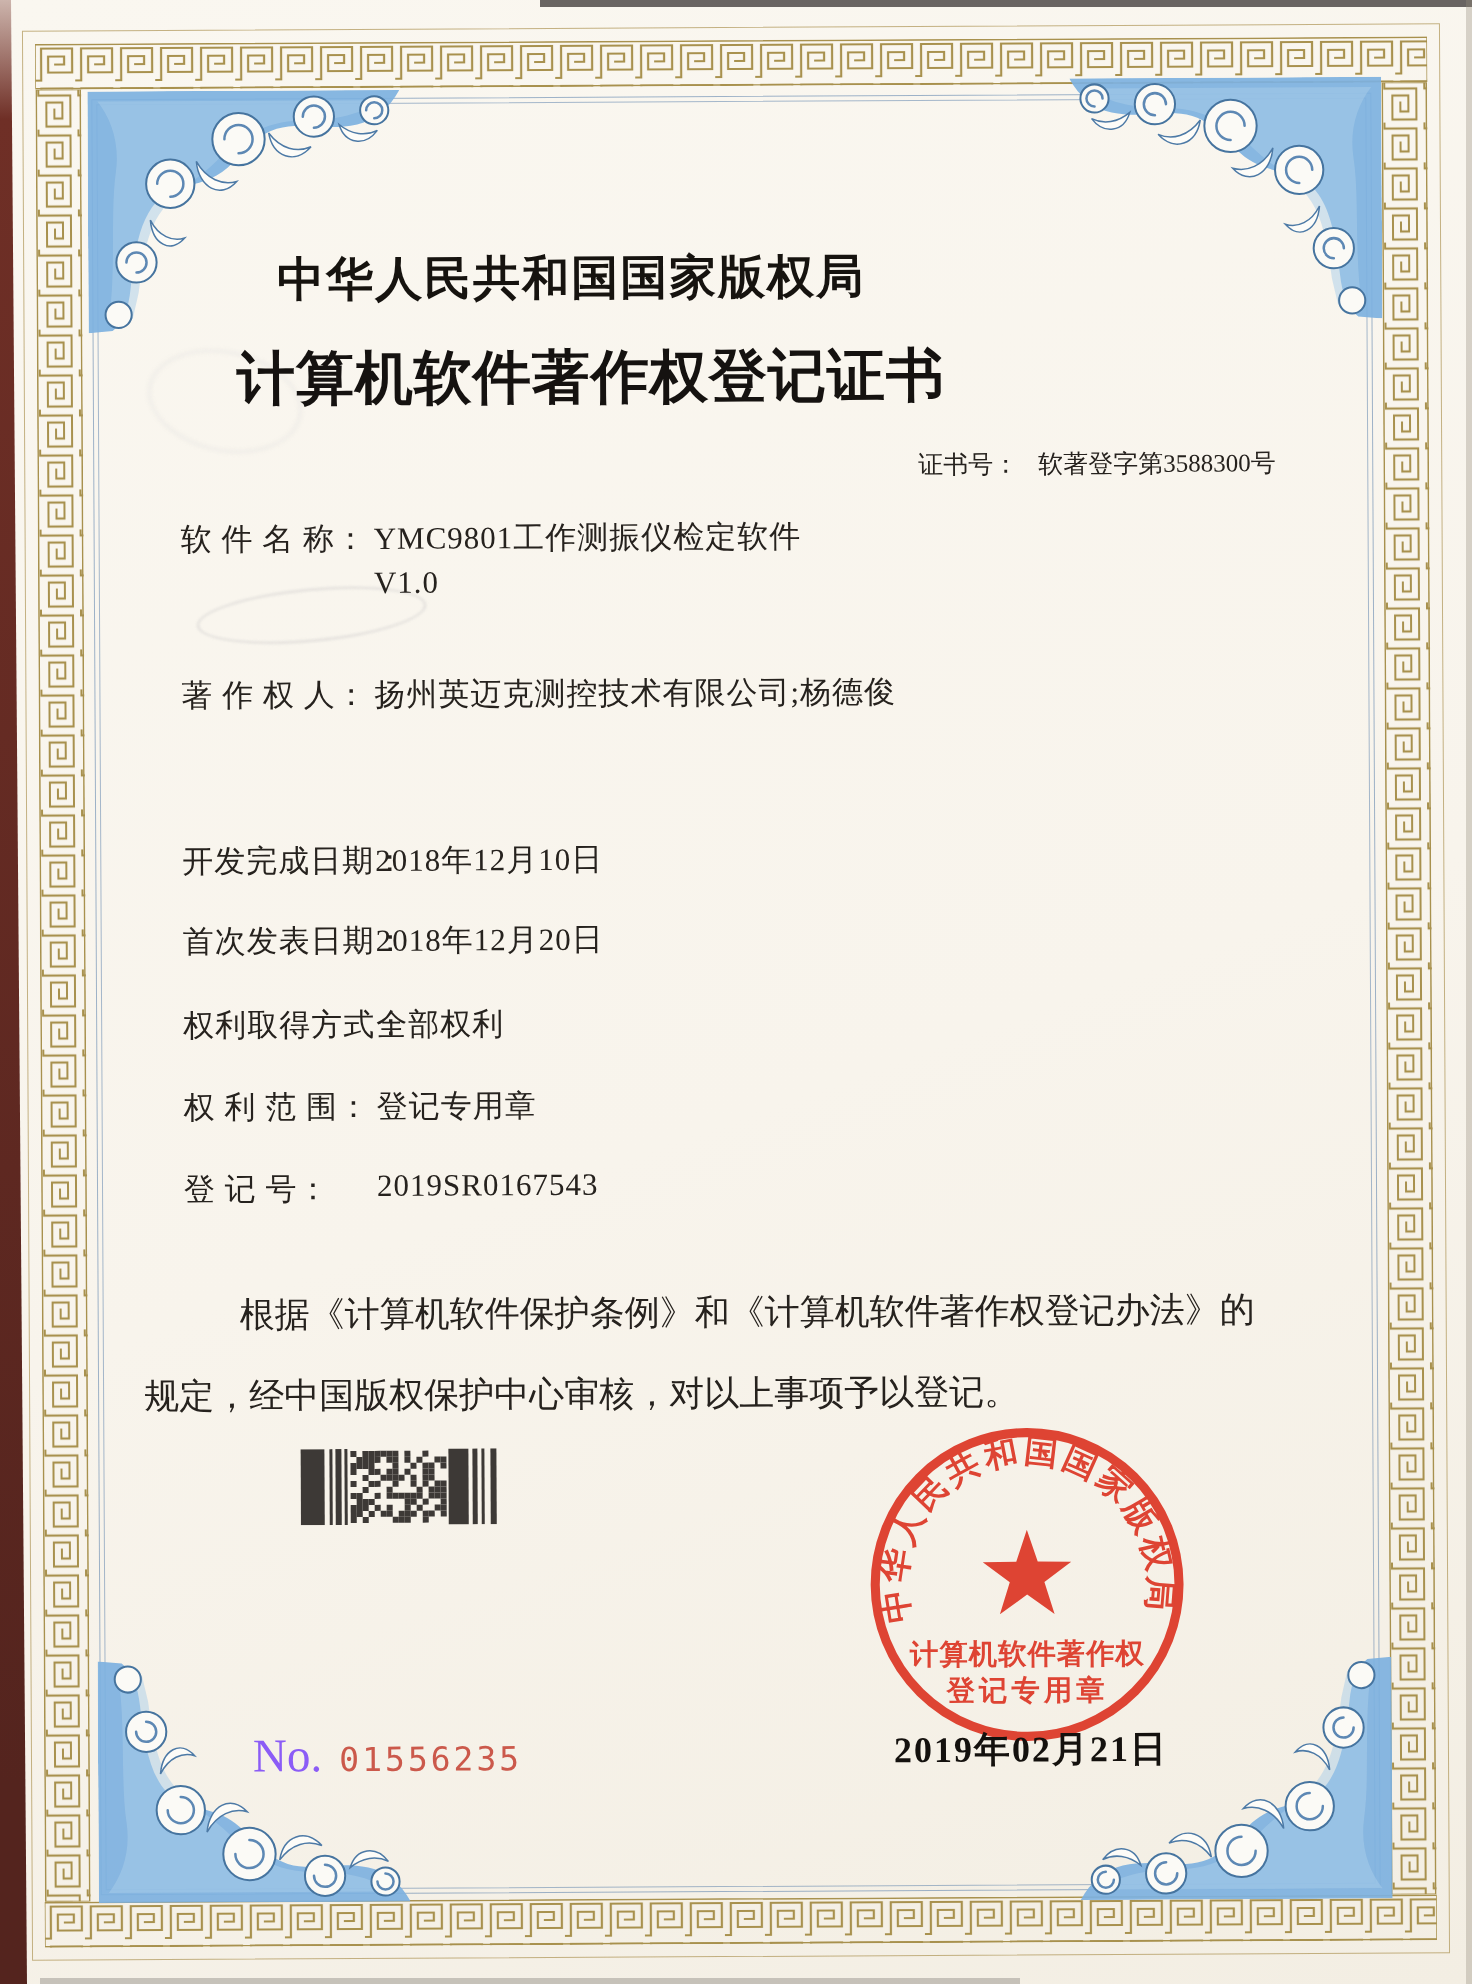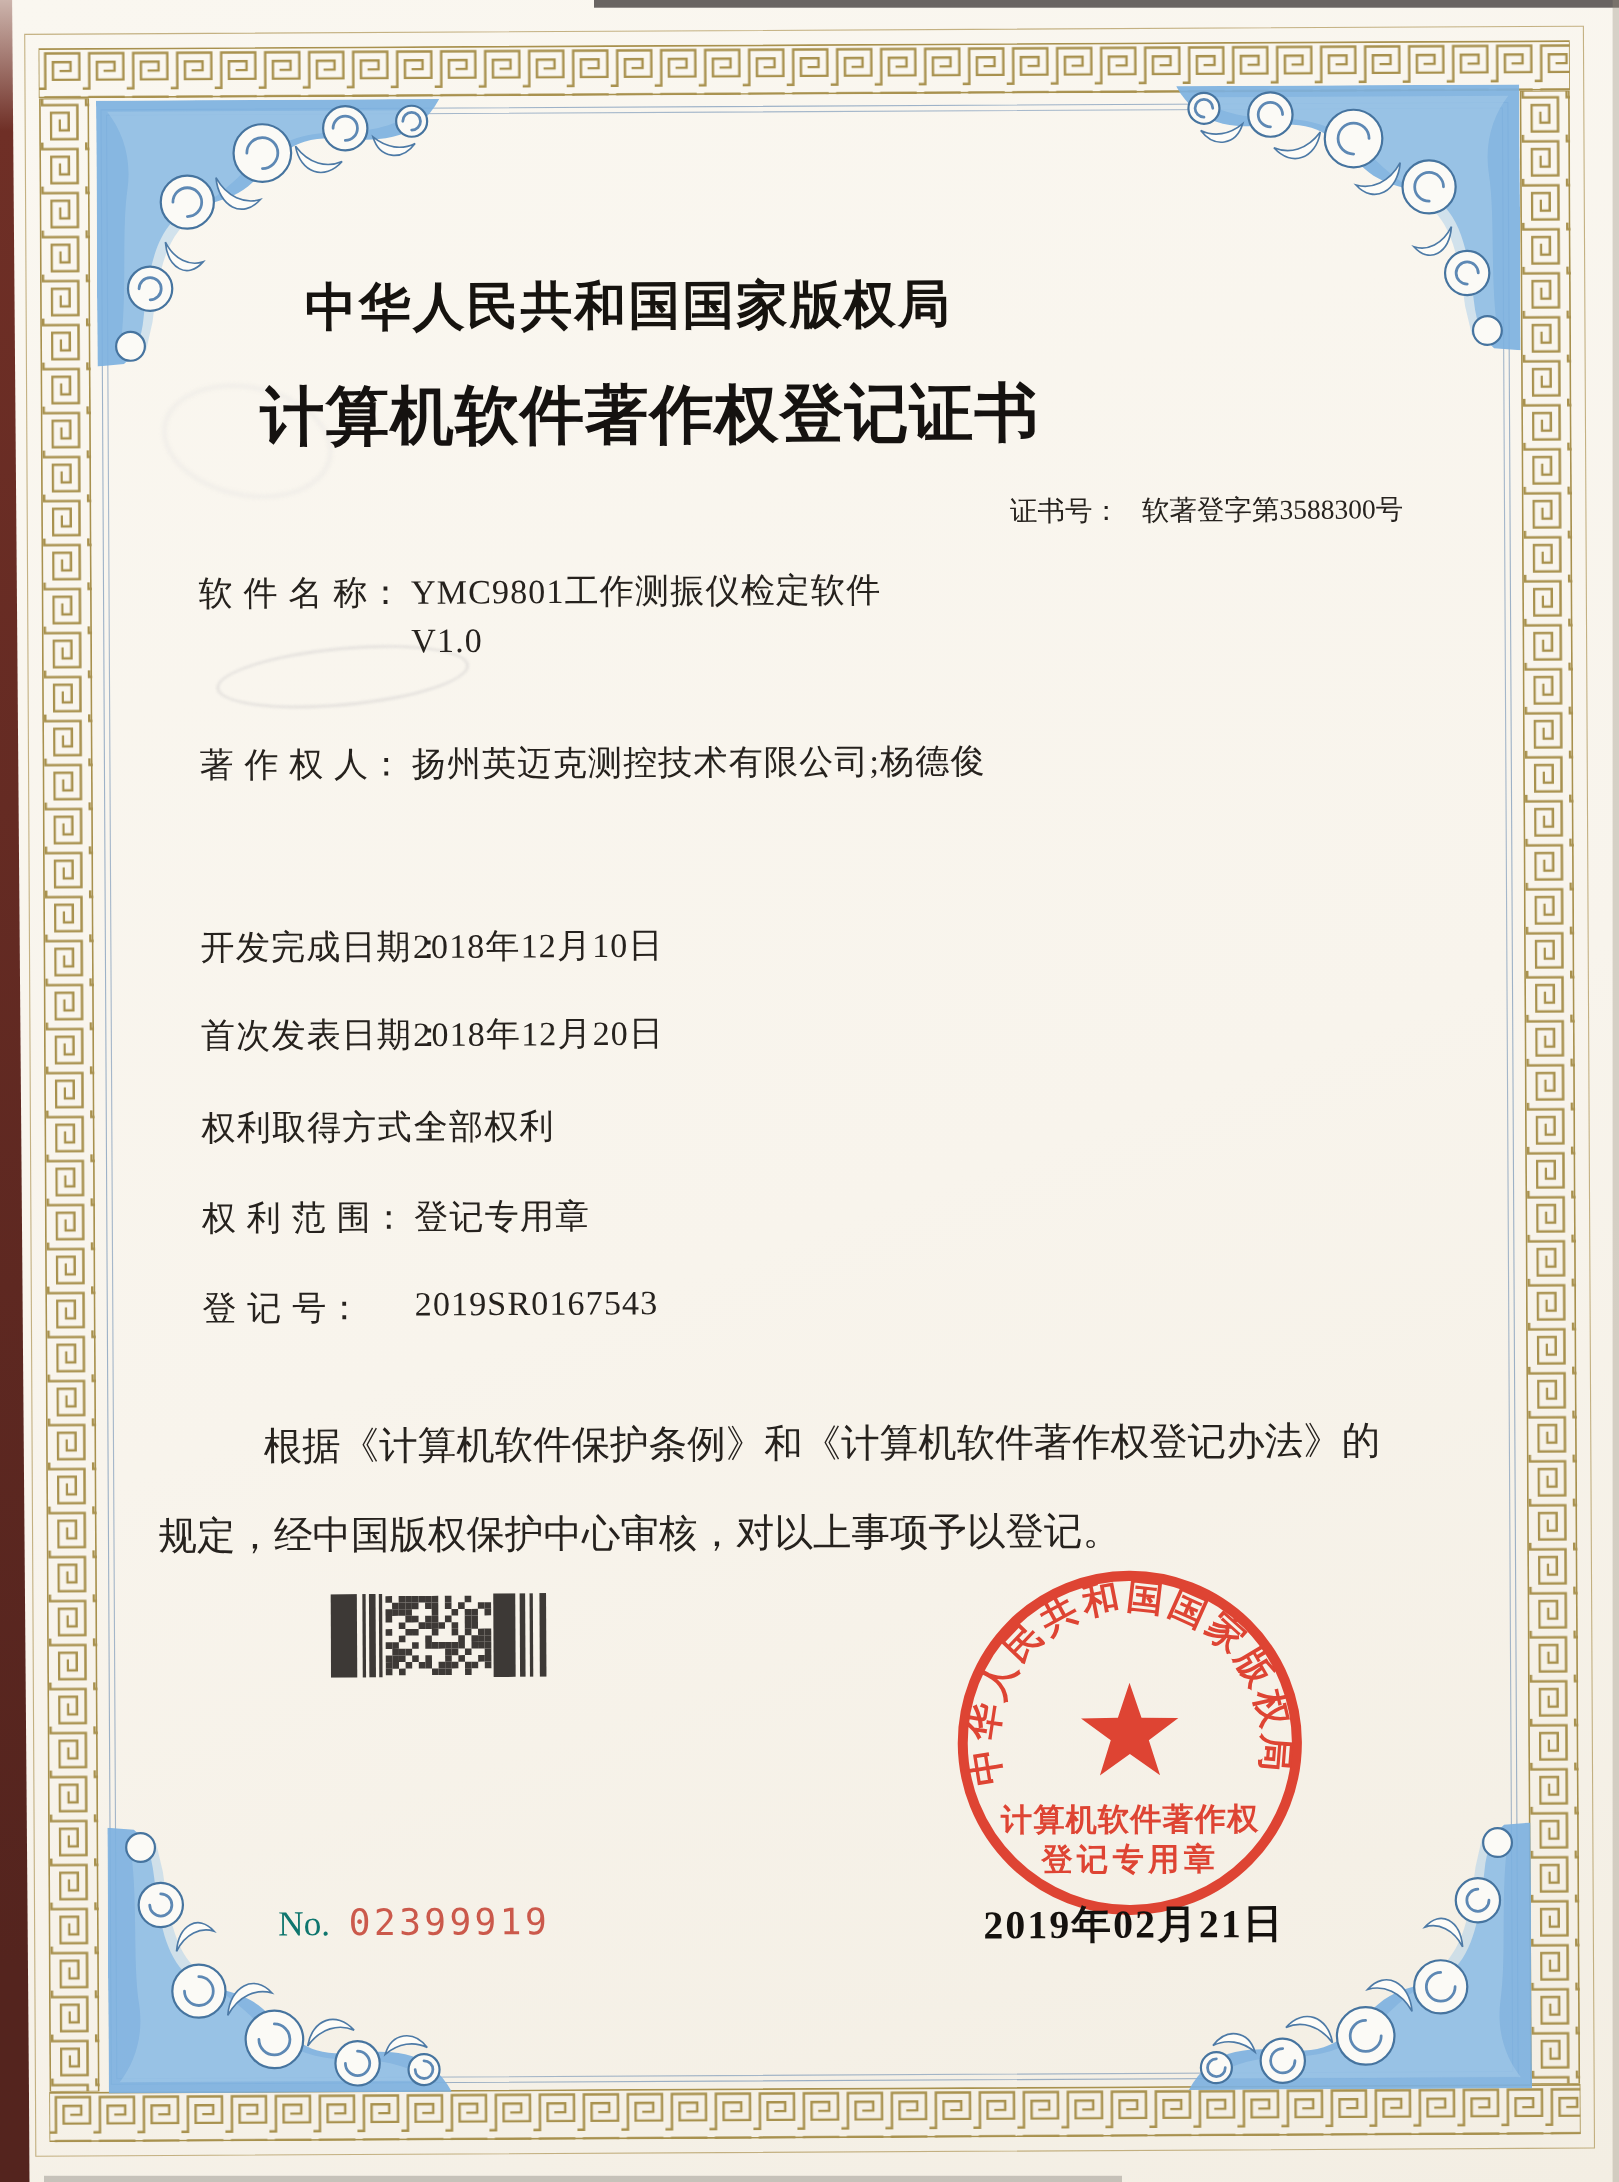--- a/index.html
+++ b/index.html
@@ -56,21 +56,21 @@
 
   
   #barcode{position:absolute;left:298px;top:1447px;z-index:4;}
 
   
   .seal{position:absolute;left:862px;top:1424px;width:324px;height:324px;z-index:4;opacity:.93;}
   .seal-date{position:absolute;left:890px;top:1727px;font-size:36px;font-weight:700;letter-spacing:2px;color:#14110e;z-index:6;}
 
   
   .serial{position:absolute;left:249px;top:1726px;display:flex;align-items:baseline;gap:17px;z-index:6;}
-  .serial .prefix{font-size:32px;color:#0f766e;}
+  .serial .prefix{font-size:47px;color:#8b5cf6;}
   .serial .num{font-family:"DejaVu Sans Mono","Liberation Mono",monospace;
     font-size:33px;letter-spacing:3px;color:#c7493b;opacity:.9;}
 
   
   .ghost1{position:absolute;left:198px;top:586px;width:225px;height:48px;
     border:3px solid rgba(125,130,142,.15);border-radius:50%;transform:rotate(-5deg);filter:blur(1px);}
   .ghost2{position:absolute;left:150px;top:348px;width:150px;height:95px;
     border:3px solid rgba(125,130,142,.09);border-radius:50%;transform:rotate(12deg);filter:blur(2px);}
 </style>
 </head>
@@ -320,21 +320,21 @@
     </text>
     <polygon points="160,106 170.6,137.4 203.7,137.8 177.1,157.6 187,189.2 160,170 133,189.2 142.9,157.6 116.3,137.8 149.4,137.4" fill="#dd3726"></polygon>
     <text x="160" y="238" text-anchor="middle" font-size="28" font-weight="700" fill="#dd3726" letter-spacing="1">计算机软件著作权</text>
     <text x="160" y="274" text-anchor="middle" font-size="28" font-weight="700" fill="#dd3726" letter-spacing="4">登记专用章</text>
   </svg>
 
   <div class="seal-date">2019年02月21日</div>
 
   <div class="serial">
     <span class="prefix">No.</span>
-    <span class="num">02399919</span>
+    <span class="num">01556235</span>
   </div>
 
 </div>
 
 <div class="edge-left"></div>
 <div class="edge-top"></div>
 <div class="edge-bottom"></div>
 <div class="edge-right"></div>
 
 </body></html>

